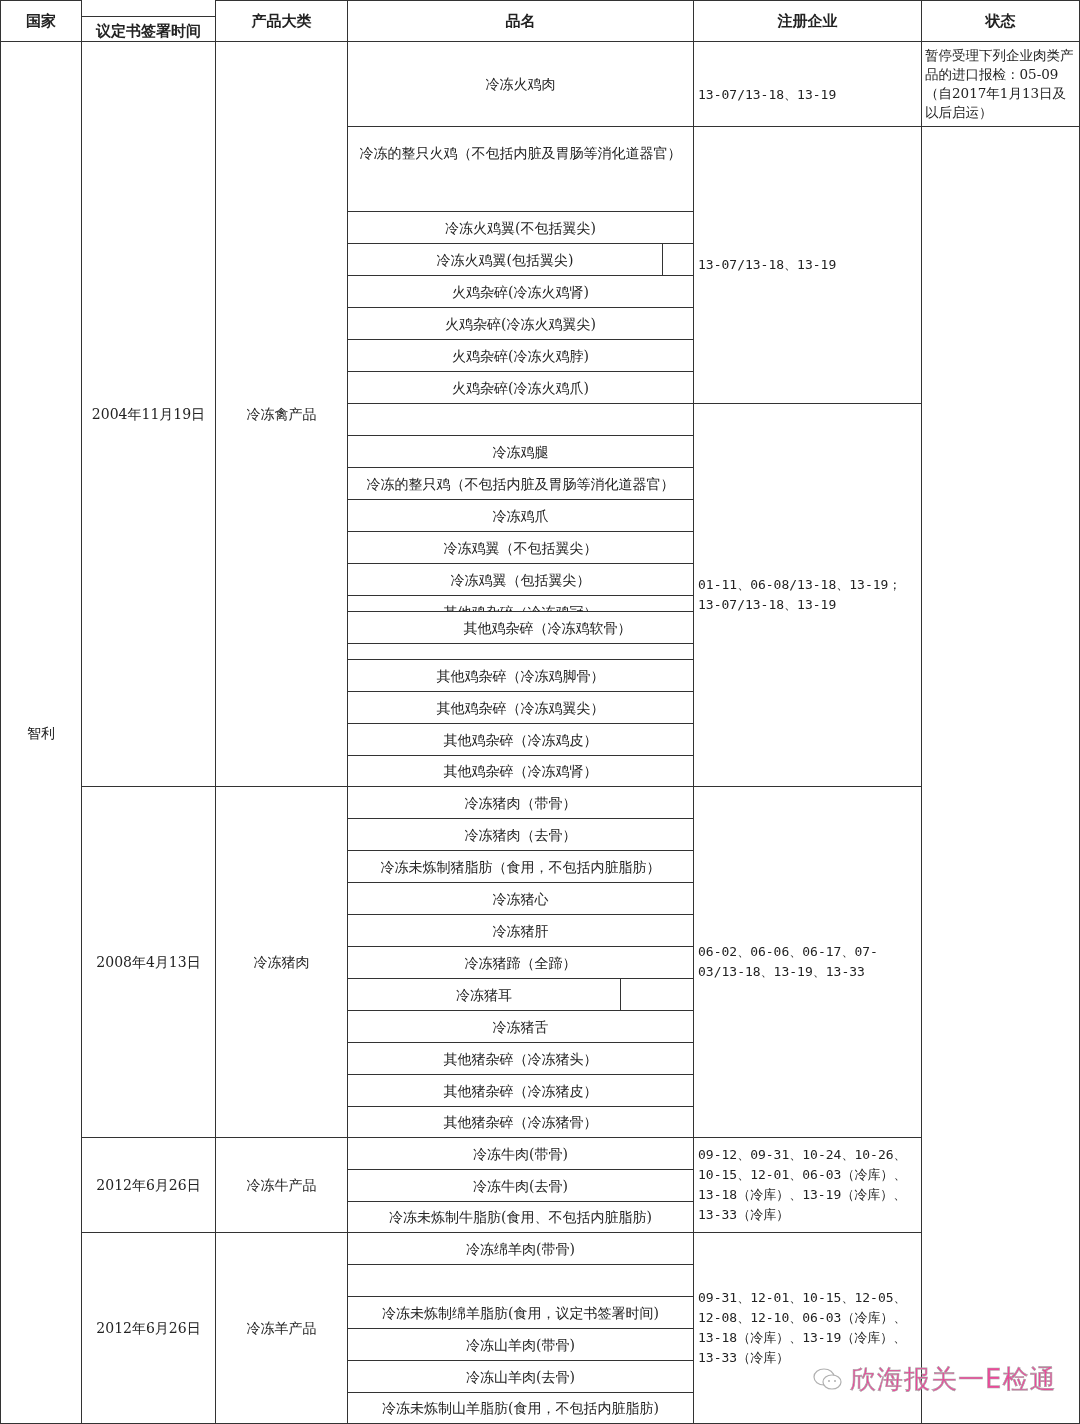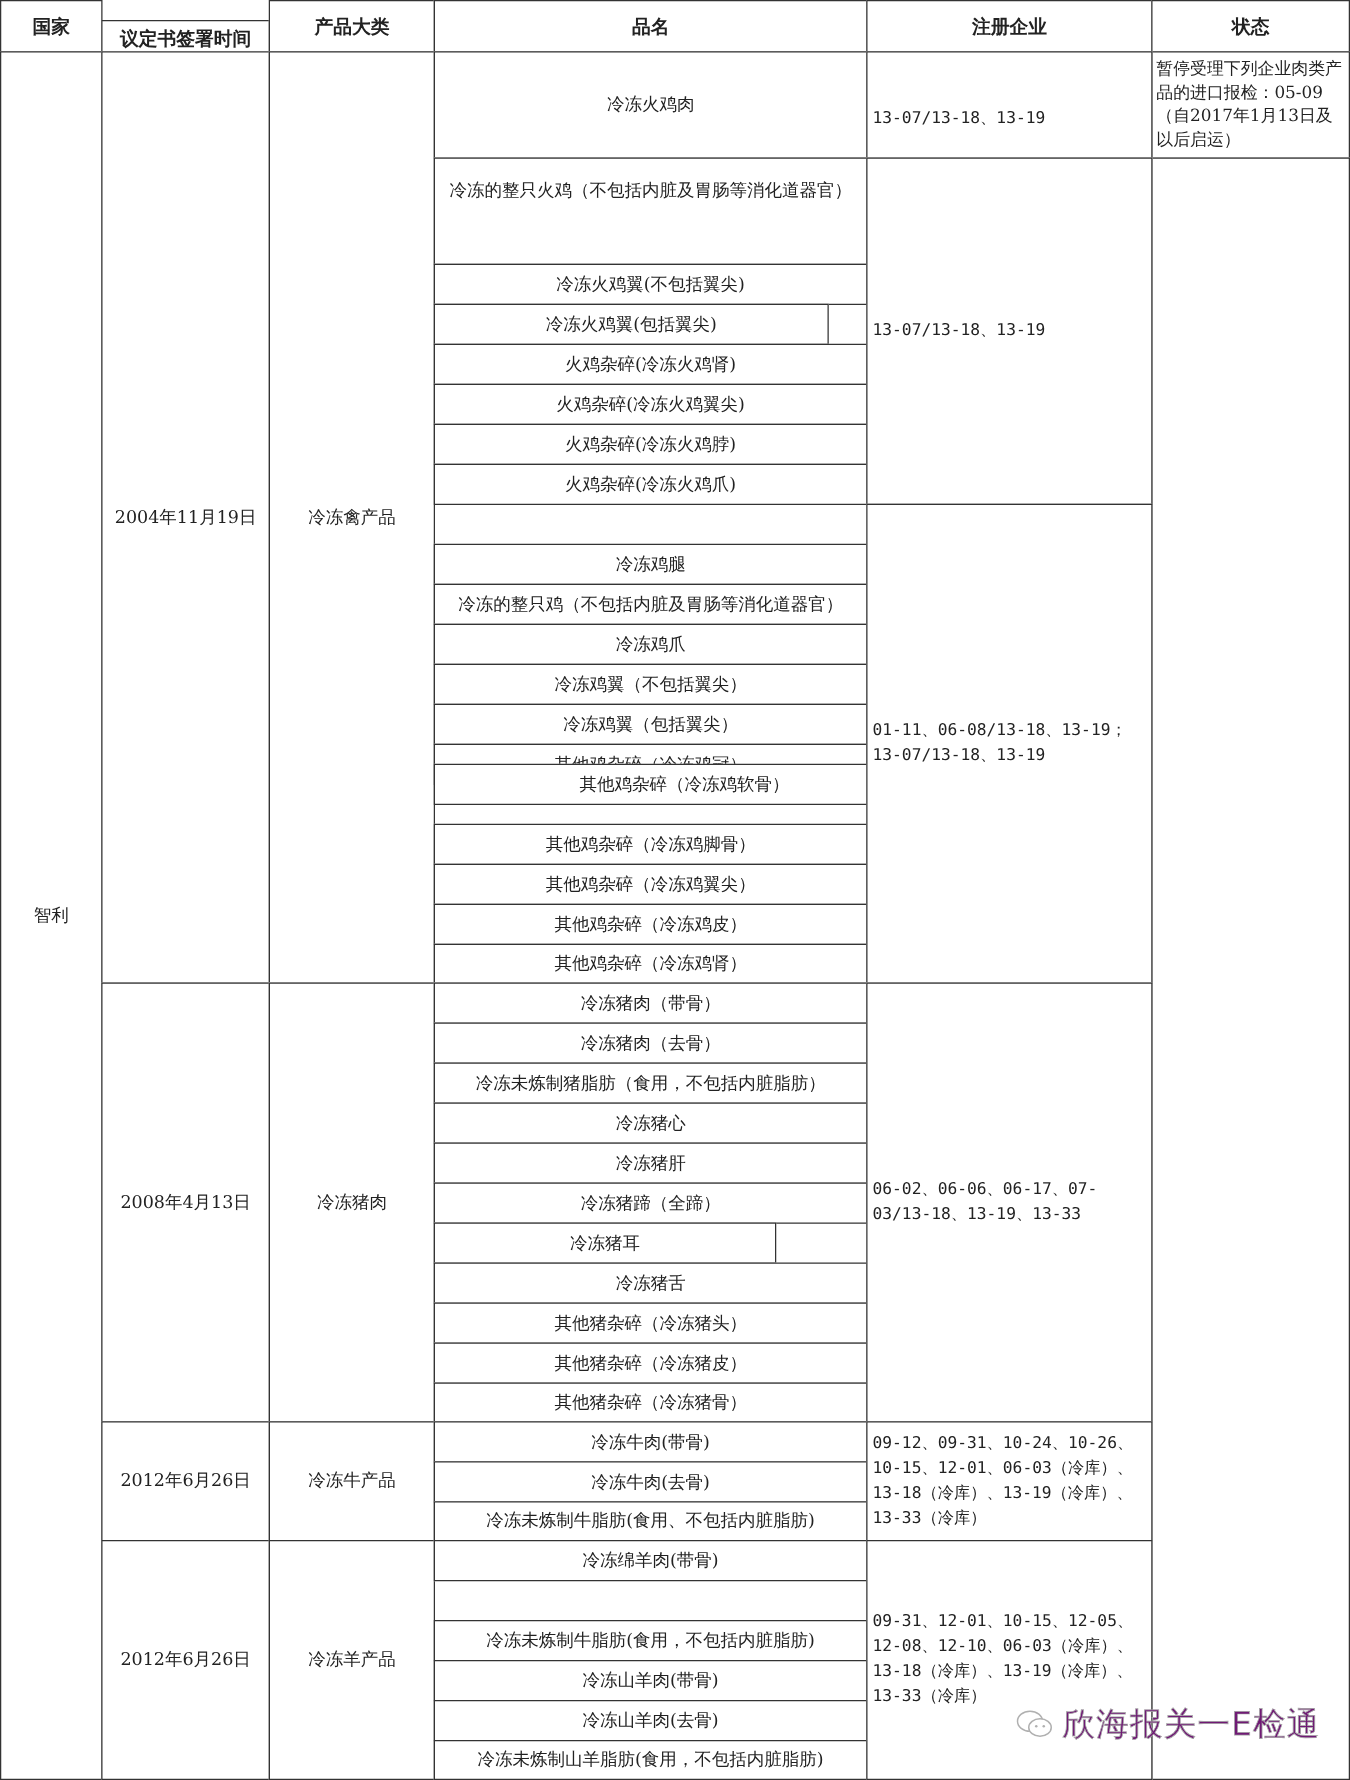--- a/index.html
+++ b/index.html
@@ -11,21 +11,21 @@
           font-size:14px; line-height:20px; text-align:center; padding:0 4px;
           background:#fff; }
   .hdr { font-weight:bold; font-size:15px; }
   .left { justify-content:flex-start; text-align:left; }
   .top { align-items:flex-start; }
   .mono { font-family: "DejaVu Sans Mono", "Liberation Mono", monospace; font-size:13px; }
   .watermark { position:absolute; left:812px; top:1362px; display:flex; align-items:center;
                color:#bdbdbd; font-family:"DejaVu Sans", sans-serif; font-size:26px;
                letter-spacing:1px; pointer-events:none; }
   .watermark .bubble { width:32px; height:26px; margin-right:6px; }
-  .watermark span { -webkit-text-stroke: 0.6px #a8a8a8; color:#701a75; }
+  .watermark span { -webkit-text-stroke: 0.6px #a8a8a8; color:#ec4899; }
 </style>
 </head>
 <body>
 
 <div id="tbl">
 
   <div class="cell hdr" style="left:0;top:0;width:82px;height:42px">国家</div>
   <div class="cell hdr" style="left:81px;top:16px;width:135px;height:30px">议定书签署时间</div>
   <div class="cell hdr" style="left:215px;top:0;width:133px;height:42px">产品大类</div>
   <div class="cell hdr" style="left:347px;top:0;width:347px;height:42px">品名</div>
@@ -83,21 +83,21 @@
   <div class="cell" style="left:81px;top:1137px;width:135px;height:96px">2012年6月26日</div>
   <div class="cell" style="left:215px;top:1137px;width:133px;height:96px">冷冻牛产品</div>
   <div class="cell" style="left:347px;top:1137px;width:347px;height:33px">冷冻牛肉(带骨)</div>
   <div class="cell" style="left:347px;top:1169px;width:347px;height:33px">冷冻牛肉(去骨)</div>
   <div class="cell" style="left:347px;top:1201px;width:347px;height:32px">冷冻未炼制牛脂肪(食用、不包括内脏脂肪)</div>
   <div class="cell left mono" style="left:693px;top:1137px;width:229px;height:96px">09-12、09-31、10-24、10-26、10-15、12-01、06-03（冷库）、13-18（冷库）、13-19（冷库）、13-33（冷库）</div>
 
   <div class="cell" style="left:81px;top:1232px;width:135px;height:192px">2012年6月26日</div>
   <div class="cell" style="left:215px;top:1232px;width:133px;height:192px">冷冻羊产品</div>
   <div class="cell" style="left:347px;top:1232px;width:347px;height:33px">冷冻绵羊肉(带骨)</div>
-  <div class="cell" style="left:347px;top:1296px;width:347px;height:33px">冷冻未炼制牛脂肪(食用，不包括内脏脂肪)</div>
+  <div class="cell" style="left:347px;top:1296px;width:347px;height:33px">冷冻未炼制绵羊脂肪(食用，议定书签署时间)</div>
   <div class="cell" style="left:347px;top:1328px;width:347px;height:33px">冷冻山羊肉(带骨)</div>
   <div class="cell" style="left:347px;top:1360px;width:347px;height:33px">冷冻山羊肉(去骨)</div>
   <div class="cell" style="left:347px;top:1392px;width:347px;height:32px">冷冻未炼制山羊脂肪(食用，不包括内脏脂肪)</div>
   <div class="cell left mono" style="left:693px;top:1232px;width:229px;height:192px">09-31、12-01、10-15、12-05、12-08、12-10、06-03（冷库）、13-18（冷库）、13-19（冷库）、13-33（冷库）</div>
 </div>
 
 <div class="watermark">
   <svg class="bubble" viewBox="0 0 32 26">
     <ellipse cx="12" cy="10" rx="10" ry="8" fill="none" stroke="#b0b0b0" stroke-width="1.2"></ellipse>
     <ellipse cx="20" cy="15" rx="9" ry="7" fill="#fff" stroke="#b0b0b0" stroke-width="1.2"></ellipse>

